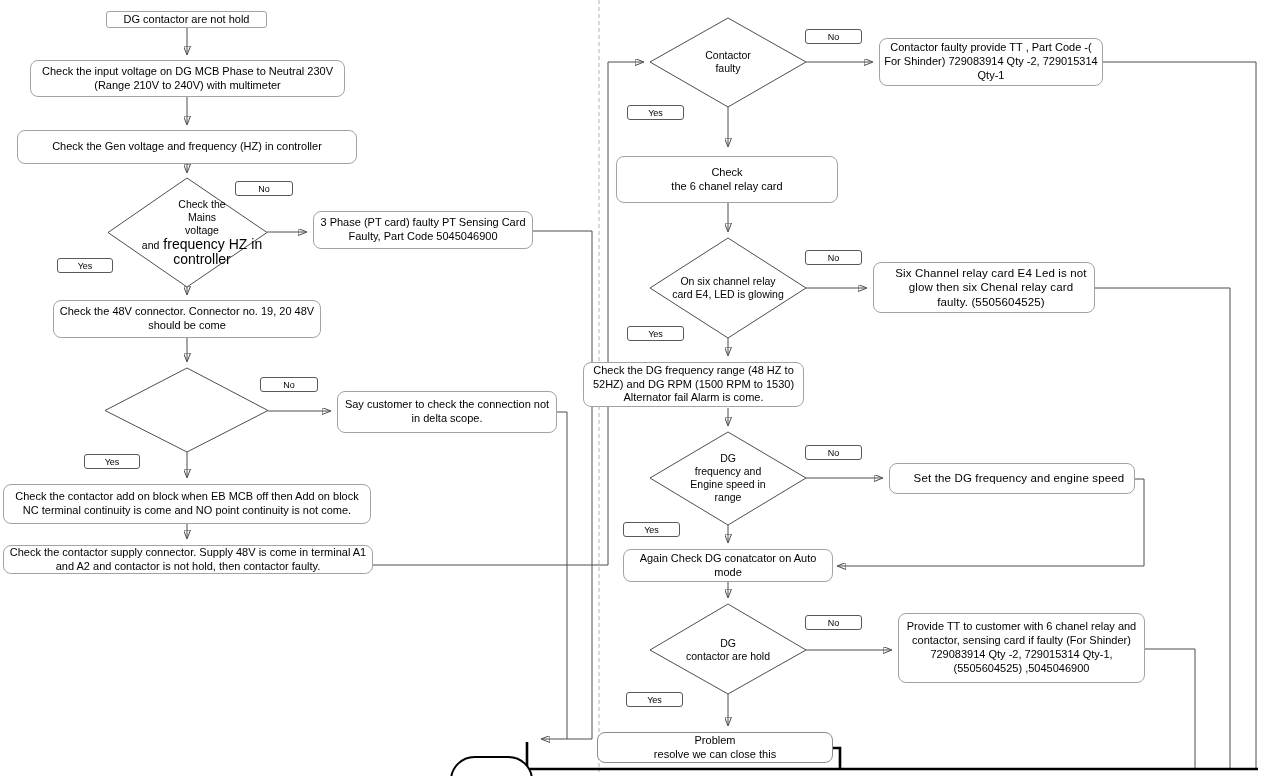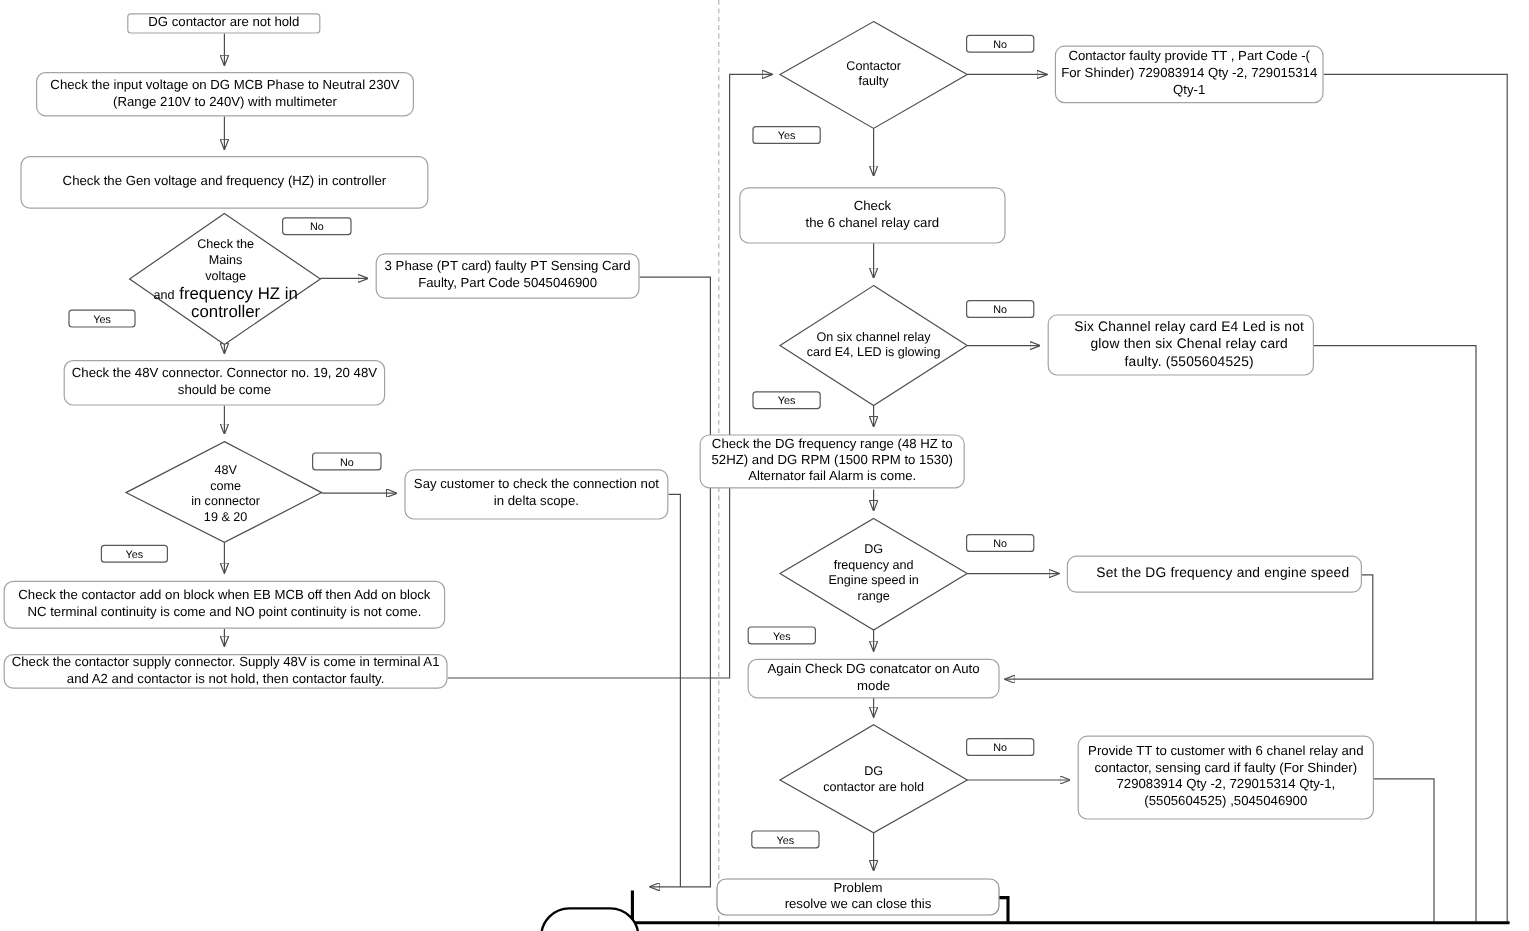--- a/index.html
+++ b/index.html
@@ -91,42 +91,36 @@
     <polygon points="728,18 806,62 728,107 650,62"></polygon>
     <polygon points="728,238 806,288 728,338 650,288"></polygon>
     <polygon points="728,432 806,478 728,525 650,478"></polygon>
     <polygon points="728,604 806,650 728,694 650,650"></polygon>
   </svg>
 
   <div class="box sharp" style="left:106px;top:11px;width:161px;height:17px">DG contactor are not hold</div>
 
   <div class="box" style="left:30px;top:60px;width:315px;height:37px">Check the input voltage on DG MCB Phase to Neutral 230V (Range 210V to 240V) with multimeter</div>
 
-  <div class="box" style="left:17px;top:130px;width:340px;height:44px">Check the Gen voltage and frequency (HZ) in controller</div>
+  <div class="box" style="left:17px;top:130px;width:340px;height:34px">Check the Gen voltage and frequency (HZ) in controller</div>
 
-  <div class="dtext" style="left:112px;top:184px;width:152px;height:98px">
+  <div class="dtext" style="left:126px;top:184px;width:152px;height:98px">
     <div>Check the</div>
     <div>Mains</div>
     <div>voltage</div>
     <div><span class="sp">and</span><span class="big">frequency HZ in</span></div>
     <div class="big">controller</div>
   </div>
   <div class="lbl" style="left:235px;top:181px;width:58px;height:15px">No</div>
   <div class="lbl" style="left:57px;top:258px;width:56px;height:15px">Yes</div>
 
   <div class="box" style="left:313px;top:211px;width:220px;height:38px">3 Phase (PT card) faulty PT Sensing Card Faulty, Part Code 5045046900</div>
 
   <div class="box" style="left:53px;top:300px;width:268px;height:38px">Check the 48V connector. Connector no. 19, 20 48V should be come</div>
 
-  <div class="dtext" style="left:122px;top:376px;width:132px;height:72px">
-    <div>48V</div>
-    <div>come</div>
-    <div>in connector</div>
-    <div>19 &amp; 20</div>
-  </div>
   <div class="lbl" style="left:260px;top:377px;width:58px;height:15px">No</div>
   <div class="lbl" style="left:84px;top:454px;width:56px;height:15px">Yes</div>
 
   <div class="box" style="left:337px;top:391px;width:220px;height:42px">Say customer to check the connection not in delta scope.</div>
 
   <div class="box" style="left:3px;top:484px;width:368px;height:40px">Check the contactor add on block when EB MCB off then Add on block NC terminal continuity is come and NO point continuity is not come.</div>
 
   <div class="box" style="left:3px;top:545px;width:370px;height:29px">Check the contactor supply connector. Supply 48V is come in terminal A1 and A2 and contactor is not hold, then contactor faulty.</div>
 
   <div class="dtext" style="left:663px;top:42px;width:130px;height:40px">

